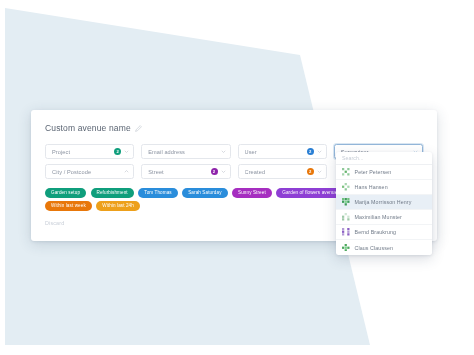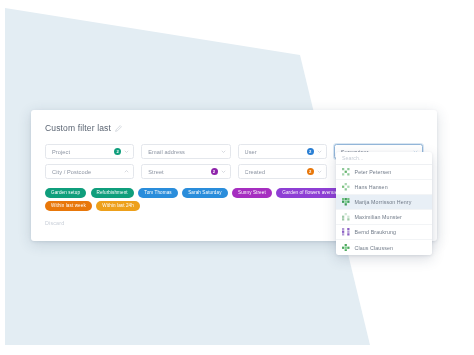--- a/index.html
+++ b/index.html
@@ -160,21 +160,21 @@
 </head>
 <body>
 
 <svg id="bg-shape" viewBox="0 0 474 355" preserveAspectRatio="none">
   <polygon points="5,8 300,55 370,345 5,345" fill="#e3edf3"></polygon>
 </svg>
 
 <div id="filter-card">
 
   <div class="card-title-row">
-    <span class="card-title">Custom filter last</span>
+    <span class="card-title">Custom avenue name</span>
     <svg class="pencil-icon" viewBox="0 0 12 12">
       <path d="M1 11 L2 8 L9 1 L11 3 L4 10 Z" fill="none" stroke="#9aa3b0" stroke-width="1.2"></path>
     </svg>
   </div>
 
   <div class="field-grid">
 
     <div class="field">
       <span class="field-label">Project</span>
       <span class="count-badge" style="background:#0f9e7c">2</span>

